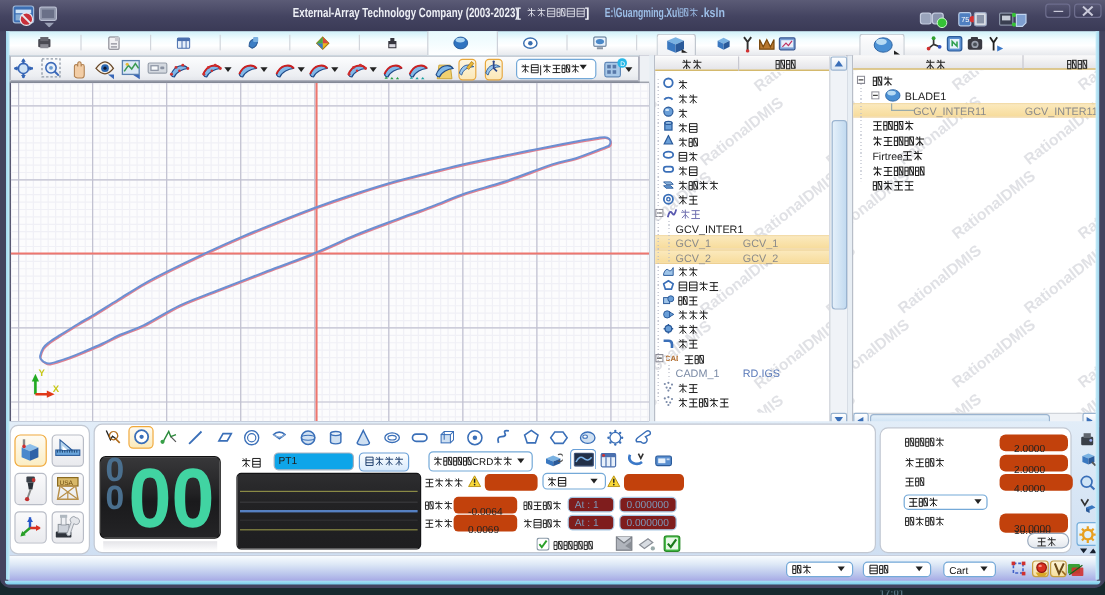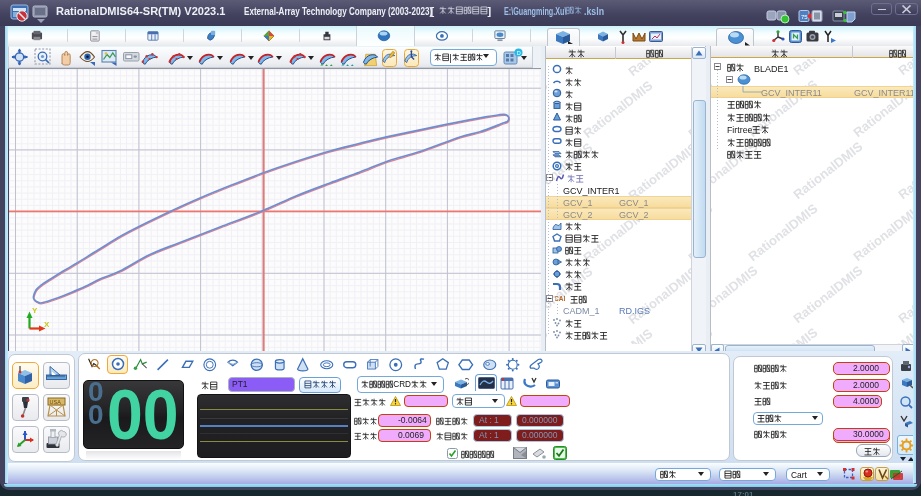--- a/index.html
+++ b/index.html
@@ -1,40 +1,39 @@
 <!DOCTYPE html>
 <html><head><meta charset="utf-8"><style>
 *{margin:0;padding:0;box-sizing:border-box}
 html,body{width:921px;height:496px;overflow:hidden;background:#17292e;font-family:"Liberation Sans",sans-serif}
 .ab{position:absolute}
 .win{position:absolute;left:0;top:0;width:921px;height:490px;background:#43435f;border-radius:0 0 9px 9px;overflow:hidden}
 .titlebar{position:absolute;left:0;top:0;width:921px;height:26px;background:linear-gradient(#5b5b76,#434360 55%,#3a3a56)}
 .tabbar{position:absolute;left:5px;top:26px;width:911px;height:20px;background:linear-gradient(#cff0f9,#f4fdff 35%,#ffffff 60%,#e7e9ed)}
 .toolbar{position:absolute;left:8px;top:46px;width:525px;height:22px;background:linear-gradient(#fcfdfe,#eceef2 80%,#e3e5ea);border:1px solid #c9cdd5;border-top-color:#e8f4f8}
-.in{border:1px solid #a8b2c0;border-radius:3px;background:#8b5cf6;position:absolute;font-size:8.5px;color:#222;padding-left:3px}
-.inb{border:1px solid #c2410c;border-radius:4px;background:#f0abfc;position:absolute;font-size:8.5px;color:#222;padding-left:19px}
+.in{border:1px solid #a8b2c0;border-radius:3px;background:#0ea5e9;position:absolute;font-size:8.5px;color:#222;padding-left:3px}
+.inb{border:7px solid #c2410c;border-radius:4px;background:#f0abfc;position:absolute;font-size:8.5px;color:#222;padding-left:5px}
 .dis{border:1px solid #a8c8e4;border-radius:4px;background:#7f1d1d;position:absolute;font-size:8.5px;color:#7d98b8;padding-left:5px}
 .combo{border:1px solid #74a9d8;border-radius:4px;background:#fff;position:absolute}
 .arrow{position:absolute;width:0;height:0;border-left:3.5px solid transparent;border-right:3.5px solid transparent;border-top:4.5px solid #222}
 .wm{position:absolute;color:rgba(152,154,168,0.30);font-weight:bold;font-size:13px;transform:rotate(-38deg);white-space:nowrap}
 .hl{position:absolute;background:linear-gradient(#fbe9bc,#f7dc9c);border-top:1px solid #f0d494;border-bottom:1px solid #eed092}
 </style></head><body>
 <div class="win">
 <div class="titlebar"></div>
 <svg class="ab" style="left:10px;top:3px" width="38" height="20" viewBox="0 0 38 20">
 <rect x="1" y="2" width="17" height="14" rx="2" fill="#3c6fb4" stroke="#9fb8d8" stroke-width="1"></rect>
 <rect x="3" y="5" width="13" height="3" fill="#cfe4f8"></rect>
 <rect x="3" y="9" width="6" height="5" fill="#88aed6"></rect>
 <circle cx="12" cy="13" r="5.2" fill="#c8303a" stroke="#e8e8ee" stroke-width="1"></circle>
 <line x1="8.5" y1="9.5" x2="15.5" y2="16.5" stroke="#e8e8ee" stroke-width="1.6"></line>
 <rect x="23" y="3" width="14" height="11" rx="1.5" fill="#8d93a8" stroke="#b8bdd0" stroke-width="1"></rect>
 <rect x="25" y="5" width="10" height="7" fill="#6a7088"></rect>
 <path d="M27 16 l4 4 l4 -4 z" fill="#9aa0b5"></path>
     </svg>
-<div class="ab" style="left:56px;top:4.5px;font-size:11px;font-weight:bold;color:#eef0f6;white-space:nowrap;transform-origin:0 0;transform:scaleX(1.0000)">RationalDMIS64-SR(TM) V2023.1</div>
 <div class="ab" style="left:244px;top:4.5px;font-size:11px;font-weight:bold;color:#eef0f6;white-space:nowrap;transform-origin:0 0;transform:scaleX(0.7350)">External-Array Technology Company (2003-2023)</div>
 <div class="ab" style="left:430.5px;top:4.5px;font-size:11px;font-weight:bold;color:#eef0f6;white-space:nowrap;transform-origin:0 0;transform:scaleX(1.0000)">[</div>
 <div class="ab" style="left:439px;top:6px;display:flex">
       <svg style="vertical-align:-2px" width="49.2" height="9.4" viewBox="0 0 62.7 11.5" fill="none" stroke="#e8eaf2" stroke-width="0.90">
         <path d="M5 0.6 V9.8" transform="translate(0.00 0)"></path>
         <path d="M0.8 3.2 H9.2" transform="translate(0.00 0)"></path>
         <path d="M1.6 9.2 L5 5.4" transform="translate(0.00 0)"></path>
         <path d="M8.4 9.2 L5 5.4" transform="translate(0.00 0)"></path>
         <path d="M1.8 1 L3.4 2.6" transform="translate(0.00 0)"></path>
         <path d="M5 0.6 V9.8" transform="translate(10.45 0)"></path>
@@ -982,21 +981,21 @@
         <path d="M1.8 1 L3.4 2.6" transform="translate(10.45 0)"></path>
       </svg></div>
 <svg class="ab" style="left:726.0px;top:75.5px" width="7" height="7" viewBox="0 0 7 7">
       <rect x="0.5" y="0.5" width="6" height="6" fill="#fff" stroke="#8a8a94"></rect>
       <line x1="1.5" y1="3.5" x2="5.5" y2="3.5" stroke="#444"></line>
     </svg>
 <svg class="ab" style="left:737px;top:74.0px" width="14" height="11" viewBox="0 0 14 11">
 <ellipse cx="7" cy="5.5" rx="6" ry="4.8" fill="#4a90d4" stroke="#2a60a0" stroke-width="0.7"></ellipse>
       <ellipse cx="6" cy="3.6" rx="3.6" ry="2" fill="#b8dcf4"></ellipse>
     </svg>
-<div class="ab" style="left:754.0px;top:64px;font-size:9.0px;color:#1a1a1a;white-space:nowrap;"><span>BLADE1</span></div>
+<div class="ab" style="left:754.0px;top:75.0px;font-size:9.0px;color:#1a1a1a;white-space:nowrap;"><span>BLADE1</span></div>
 <div class="hl" style="left:711px;top:85.5px;width:204px;height:12.5px"></div>
 <svg class="ab" style="left:742px;top:85.5px" width="22" height="10" viewBox="0 0 22 10">
       <path d="M1 0 V6 H20" stroke="#9aa" fill="none"></path>
     </svg>
 <div class="ab" style="left:761.0px;top:87.5px;font-size:9.0px;color:#8a8a8a;white-space:nowrap;"><span>GCV_INTER11</span></div>
 <div class="ab" style="left:854.0px;top:87.5px;font-size:9.0px;color:#8a8a8a;white-space:nowrap;"><span>GCV_INTER11</span></div>
 <div class="ab" style="left:727.0px;top:100.0px;font-size:8.8px;color:#1a1a1a;white-space:nowrap;"><svg style="vertical-align:-2px" width="35.2" height="10.1" viewBox="0 0 41.8 11.5" fill="none" stroke="#1a1a1a" stroke-width="1.00">
         <path d="M0.8 1.6 H9.2" transform="translate(0.00 0)"></path>
         <path d="M5 1.6 V9.6" transform="translate(0.00 0)"></path>
         <path d="M1.2 5.3 H8.8" transform="translate(0.00 0)"></path>
@@ -1588,21 +1587,21 @@
 <div class="ab" style="left:754.0px;top:397.0px;font-size:8.4px;color:#1a1a1a;white-space:nowrap;"><svg style="vertical-align:-2px" width="16.8" height="9.7" viewBox="0 0 20.9 11.5" fill="none" stroke="#1a1a1a" stroke-width="1.00">
         <path d="M0.8 1.6 H9.2" transform="translate(0.00 0)"></path>
         <path d="M5 1.6 V9.6" transform="translate(0.00 0)"></path>
         <path d="M1.2 5.3 H8.8" transform="translate(0.00 0)"></path>
         <path d="M0.6 9.6 H9.4" transform="translate(0.00 0)"></path>
         <path d="M0.8 1.4 H4 V9.6 H0.8 Z" transform="translate(10.45 0)"></path>
         <path d="M0.8 5.2 H4" transform="translate(10.45 0)"></path>
         <path d="M5.6 1.2 H9.2 V9 H5.6 Z" transform="translate(10.45 0)"></path>
         <path d="M5.6 1.2 L9.2 9" transform="translate(10.45 0)"></path>
       </svg></div>
-<div class="inb" style="left:833px;top:395.0px;width:49px;height:13px;line-height:11.5px;border-radius:5px">4.0000</div>
+<div class="inb" style="left:833px;top:395.0px;width:61px;height:13px;line-height:11.5px;border-radius:5px">4.0000</div>
 <div class="combo" style="left:753px;top:411.5px;width:70px;height:13.5px"></div>
 <div class="ab" style="left:757.0px;top:414.0px;font-size:8.4px;color:#111;white-space:nowrap;"><svg style="vertical-align:-2px" width="25.2" height="9.7" viewBox="0 0 31.3 11.5" fill="none" stroke="#111" stroke-width="1.00">
         <path d="M0.8 1.6 H9.2" transform="translate(0.00 0)"></path>
         <path d="M5 1.6 V9.6" transform="translate(0.00 0)"></path>
         <path d="M1.2 5.3 H8.8" transform="translate(0.00 0)"></path>
         <path d="M0.6 9.6 H9.4" transform="translate(0.00 0)"></path>
         <path d="M0.8 1.4 H4 V9.6 H0.8 Z" transform="translate(10.45 0)"></path>
         <path d="M0.8 5.2 H4" transform="translate(10.45 0)"></path>
         <path d="M5.6 1.2 H9.2 V9 H5.6 Z" transform="translate(10.45 0)"></path>
         <path d="M5.6 1.2 L9.2 9" transform="translate(10.45 0)"></path>

